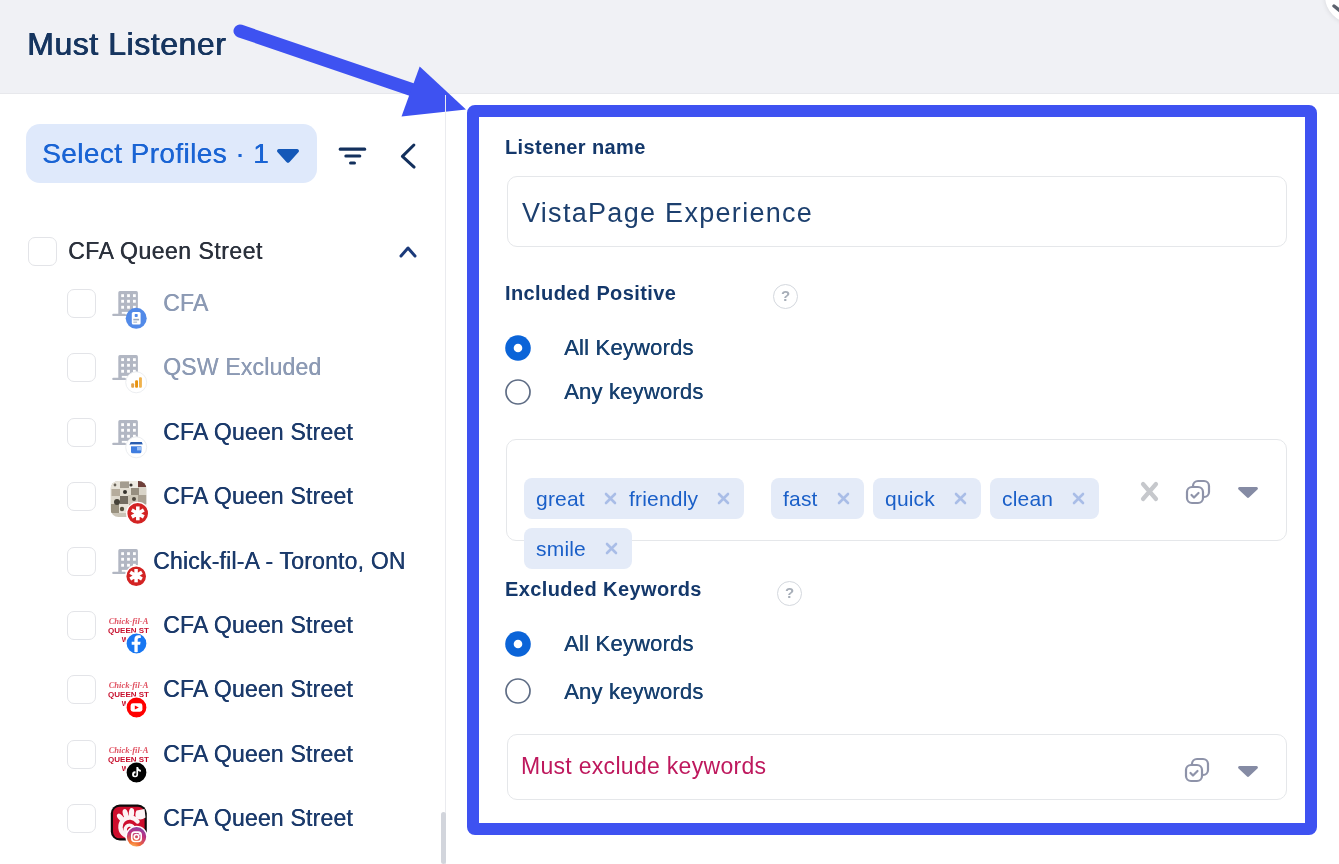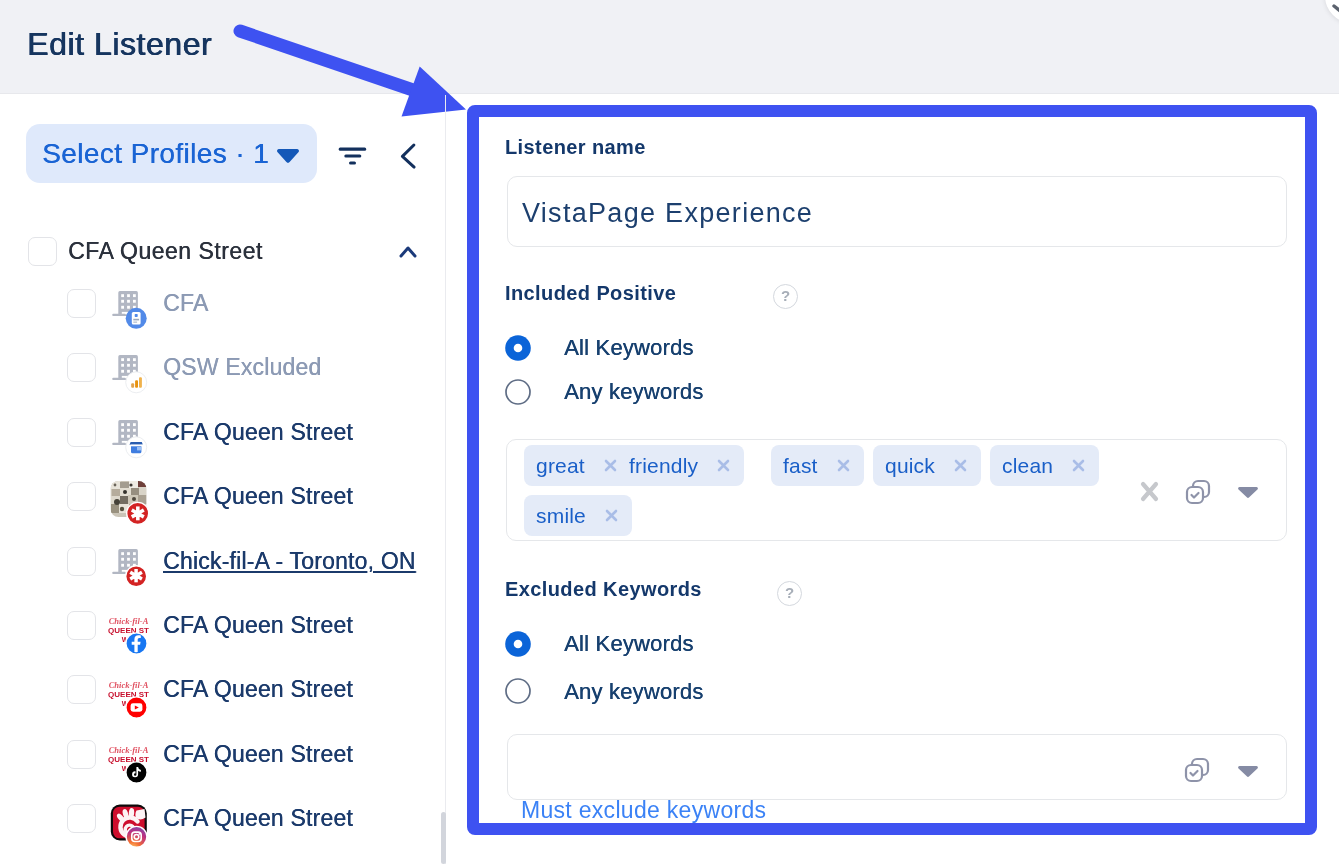--- a/index.html
+++ b/index.html
@@ -29,21 +29,21 @@
 
   
   #bluebox { left:467px; top:105px; width:850px; height:730px; border:12px solid #3e52f1;
     border-radius:8px; background:#fff; }
   .h2 { font-size:20px; font-weight:600; color:#14386b; letter-spacing:0.4px; }
   .inputbox { border:1px solid #e5e7ea; border-radius:10px; background:#fff; }
   .qmark { width:25px; height:25px; border:1.5px solid #d4d8de; border-radius:50%;
     color:#a7aeb8; font-size:15px; font-weight:600; text-align:center; line-height:22px; }
   .radiolbl { font-size:22px; color:#17406f; letter-spacing:0.2px; text-shadow:0.4px 0 0 #17406f; }
   .chip { position:absolute; height:41px; background:#e4ebf8; border-radius:8px;
-    font-size:21px; color:#1a5fc8; line-height:41px; padding:0 14px 0 12px; letter-spacing:0.2px;}
+    font-size:21px; color:#1a5fc8; line-height:41px; padding:0 14px 0 12px; letter-spacing:0.2px;margin-top:33px;}
   .chip svg { margin-left:19px; vertical-align:middle; margin-top:-3px; }
 </style>
 </head>
 <body>
 <div id="page">
   <svg width="0" height="0" style="position:absolute">
     <defs>
       <g id="bld">
         <rect x="10.3" y="4.1" width="19.6" height="24.9" rx="1.6" fill="#b2b7c3"></rect>
         <g fill="#fff">
@@ -67,21 +67,21 @@
       <g id="cfaav" text-anchor="middle" font-weight="bold">
         <rect x="2.5" y="1.5" width="36" height="36" rx="8" fill="#fff"></rect>
         <text x="20.5" y="15" font-size="8.5" fill="#e05060" font-style="italic" font-family="Liberation Serif">Chick-fil-A</text>
         <text x="20.5" y="24" font-size="8" fill="#c8102e">QUEEN ST</text>
         <text x="17" y="32.5" font-size="7" fill="#c8102e">W</text>
       </g>
       </defs>
   </svg>
 
   <div class="abs" id="header"></div>
-  <div class="abs" id="title">Edit Listener</div>
+  <div class="abs" id="title">Must Listener</div>
 
   <svg class="abs" style="left:0;top:0;" width="1339" height="864" viewBox="0 0 1339 864">
     <line x1="240" y1="31" x2="413" y2="90" stroke="#3e52f1" stroke-width="13" stroke-linecap="round"></line>
     <polygon points="419.7,66.5 401.5,116.5 466,109.5" fill="#3e52f1"></polygon>
   </svg>
 
   <div class="abs" id="vdivider"></div>
   <div class="abs" id="sbthumb"></div>
 
   <div class="abs" id="selbtn">
@@ -174,21 +174,21 @@
     <circle cx="29.7" cy="33.4" r="11" fill="#d32323" stroke="#fff" stroke-width="1.4"></circle>
     <text x="29.7" y="39.6" font-size="18" fill="#fff" text-anchor="middle" font-weight="bold">✱</text>
   </svg>
   <div class="abs rowtext" style="left:163px; top:483px;">CFA Queen Street</div>
 
   <div class="abs cb" style="left:67px; top:547px;"></div>
   <svg class="abs" style="left:108px; top:545px;" width="44" height="44" viewBox="0 0 44 44">
     <use href="#bld"></use>
     <use href="#yelp"></use>
   </svg>
-  <div class="abs rowtext" style="left:163px; top:548px;text-decoration:underline;">Chick-fil-A - Toronto, ON</div>
+  <div class="abs rowtext" style="left:153px; top:548px;">Chick-fil-A - Toronto, ON</div>
 
   <div class="abs cb" style="left:67px; top:611px;"></div>
   <svg class="abs" style="left:108px; top:609px;" width="48" height="48" viewBox="0 0 48 48">
     <use href="#cfaav"></use>
     <circle cx="28.5" cy="34.5" r="10.6" fill="#1877f2" stroke="#fff" stroke-width="1.4"></circle>
     <path d="M32.1 35.8 l0.5 -3 h-2.9 v-2 c0 -0.9 0.4 -1.7 1.7 -1.7 h1.4 v-2.6 c0 0 -1.2 -0.2 -2.4 -0.2 c-2.4 0 -4 1.5 -4 4.1 v2.4 h-2.7 v3 h2.7 v7.3 a10.7 10.7 0 0 0 3.3 0 v-7.3 z" fill="#fff"></path>
   </svg>
   <div class="abs rowtext" style="left:163px; top:612px;">CFA Queen Street</div>
 
   <div class="abs cb" style="left:67px; top:675px;"></div>
@@ -294,21 +294,21 @@
     <circle cx="13" cy="13" r="12.8" fill="#0b64d8"></circle>
     <circle cx="13" cy="13" r="4.3" fill="#fff"></circle>
   </svg>
   <div class="abs radiolbl" style="left:564px; top:631px;">All Keywords</div>
   <svg class="abs" style="left:505px; top:678px;" width="26" height="26" viewBox="0 0 26 26">
     <circle cx="13" cy="13" r="12" fill="#fff" stroke="#5f6d85" stroke-width="1.7"></circle>
   </svg>
   <div class="abs radiolbl" style="left:564px; top:679px;">Any keywords</div>
 
   <div class="abs inputbox" style="left:507px; top:734px; width:780px; height:66px;"></div>
-  <div class="abs" style="left:521px; top:753px; font-size:23px; color:#3b82f6; letter-spacing:0.3px;margin-top:44px;">Must exclude keywords</div>
+  <div class="abs" style="left:521px; top:753px; font-size:23px; color:#be185d; letter-spacing:0.3px;">Must exclude keywords</div>
   <svg class="abs" style="left:1182px; top:755px;" width="30" height="30" viewBox="0 0 30 30">
     <rect x="10" y="4" width="16" height="16" rx="5" fill="none" stroke="#8e93a9" stroke-width="2.2"></rect>
     <rect x="4" y="10" width="16" height="16" rx="5" fill="#fff" stroke="#8e93a9" stroke-width="2.2"></rect>
     <path d="M8.5 18 l2.5 2.5 l4.5 -4.5" fill="none" stroke="#8e93a9" stroke-width="2.2" stroke-linecap="round" stroke-linejoin="round"></path>
   </svg>
   <svg class="abs" style="left:1238px; top:766px;" width="20" height="11" viewBox="0 0 20 11">
     <path d="M1.5 0 h17 a1.5 1.5 0 0 1 1.2 2.2 l-8.5 8 a1.5 1.5 0 0 1 -2.4 0 l-8.5 -8 A1.5 1.5 0 0 1 1.5 0 z" fill="#858ba4"></path>
   </svg>
 
   <div class="abs" style="left:1325px; top:-31px; width:54px; height:54px; border-radius:50%; background:#fff; box-shadow:0 1px 5px rgba(0,0,0,0.10);"></div>

